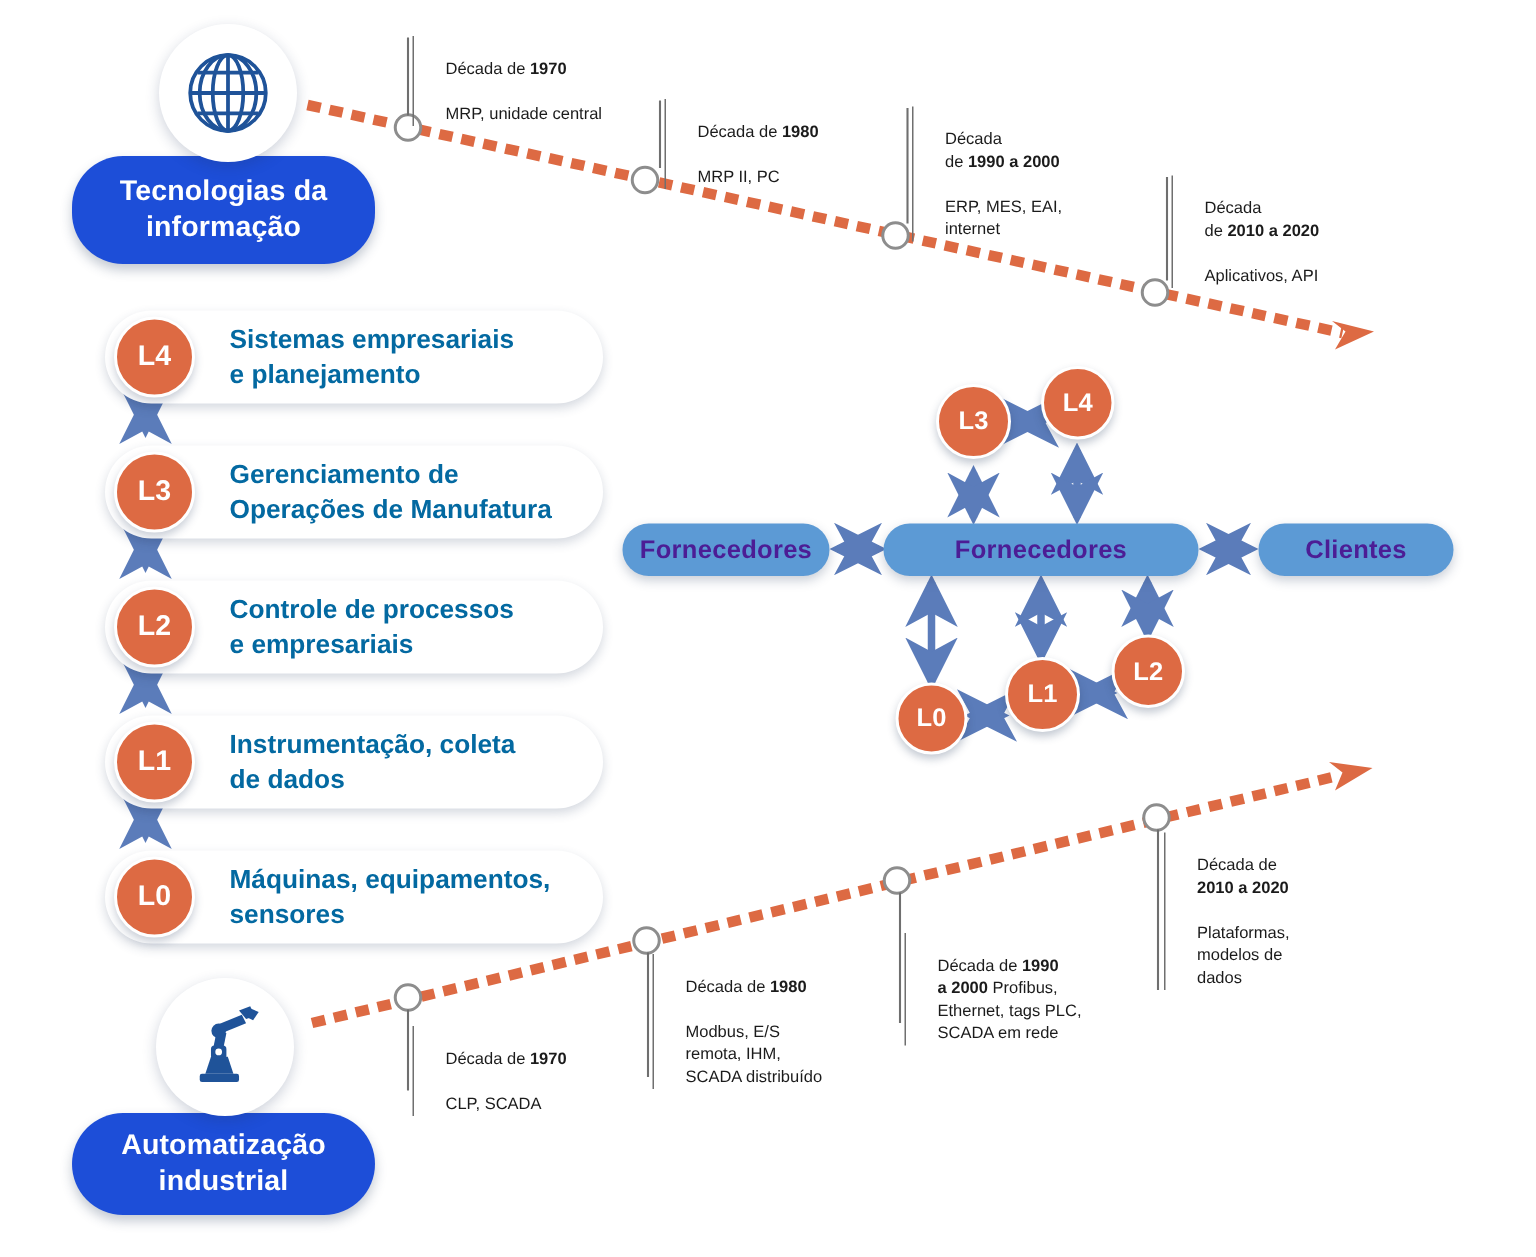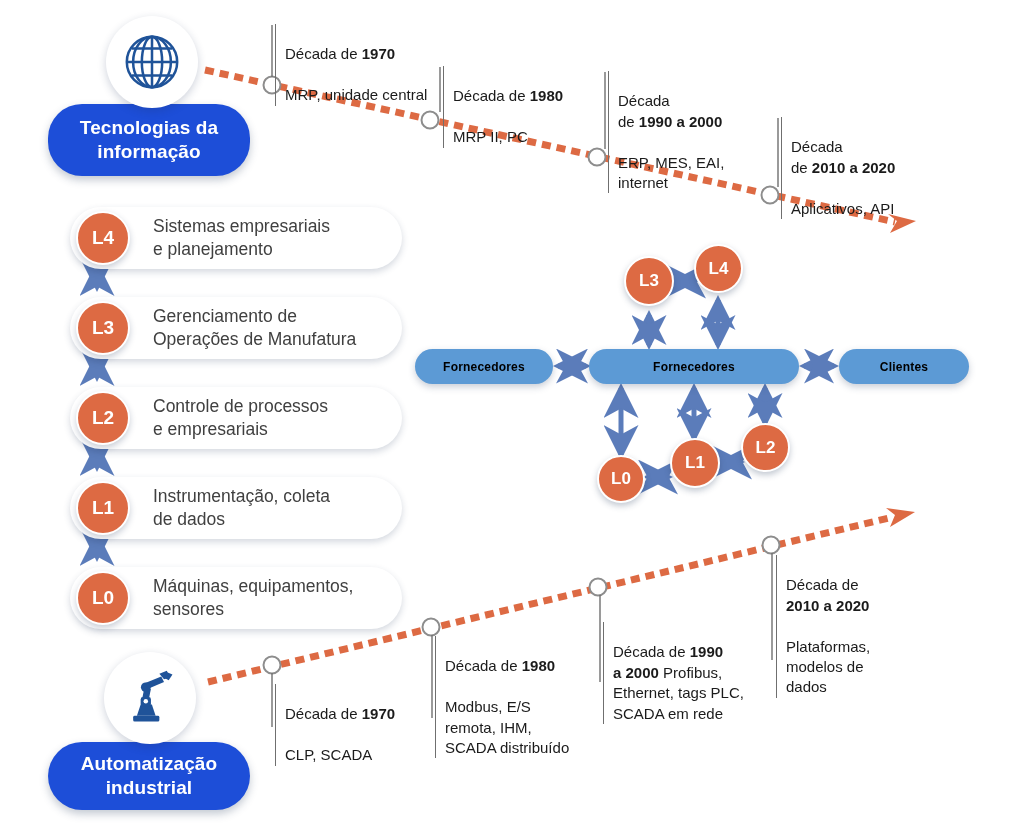--- a/index.html
+++ b/index.html
@@ -86,24 +86,24 @@
     font-size: 19px;
     display: flex;
     align-items: center;
     justify-content: center;
     box-shadow: 0 3px 6px rgba(40,60,95,0.25);
     border: 2px solid #ffffff;
     box-sizing: border-box;
   }
   .level-text {
     margin-left: 83px;
-    color: #404040;
+    color: #0369a1;
     font-size: 17.5px;
     line-height: 1.32;
-    font-weight: normal;
+    font-weight: bold;
     white-space: pre-line;
   }
   
   .node-circle {
     position: absolute;
     border-radius: 50%;
     background: #dd6a43;
     color: #ffffff;
     font-weight: bold;
     font-size: 17px;
@@ -111,38 +111,38 @@
     align-items: center;
     justify-content: center;
     box-shadow: 0 3px 6px rgba(40,60,95,0.28);
     border: 2px solid #ffffff;
     box-sizing: border-box;
     z-index: 3;
   }
   .node-pill {
     position: absolute;
     background: #5c9ad5;
-    color: #000000;
+    color: #4c1d95;
     border-radius: 22px;
     display: flex;
     align-items: center;
     justify-content: center;
-    font-size: 12px;
+    font-size: 17px;
     font-weight: bold;
     box-shadow: 0 3px 7px rgba(40,60,95,0.25);
     z-index: 3;
     letter-spacing: .2px;
   }
   
   .tl-note {
     position: absolute;
     color: #1b1b1b;
-    font-size: 15px;
+    font-size: 11px;
     line-height: 1.36;
-    padding-left: 9px;
+    padding-left: 21px;
     border-left: 1.4px solid #6f6f6f;
     z-index: 5;
     white-space: pre-line;
   }
   .tl-note b { font-weight: bold; }
 </style>
 </head>
 <body>
 
 <div class="stage">

